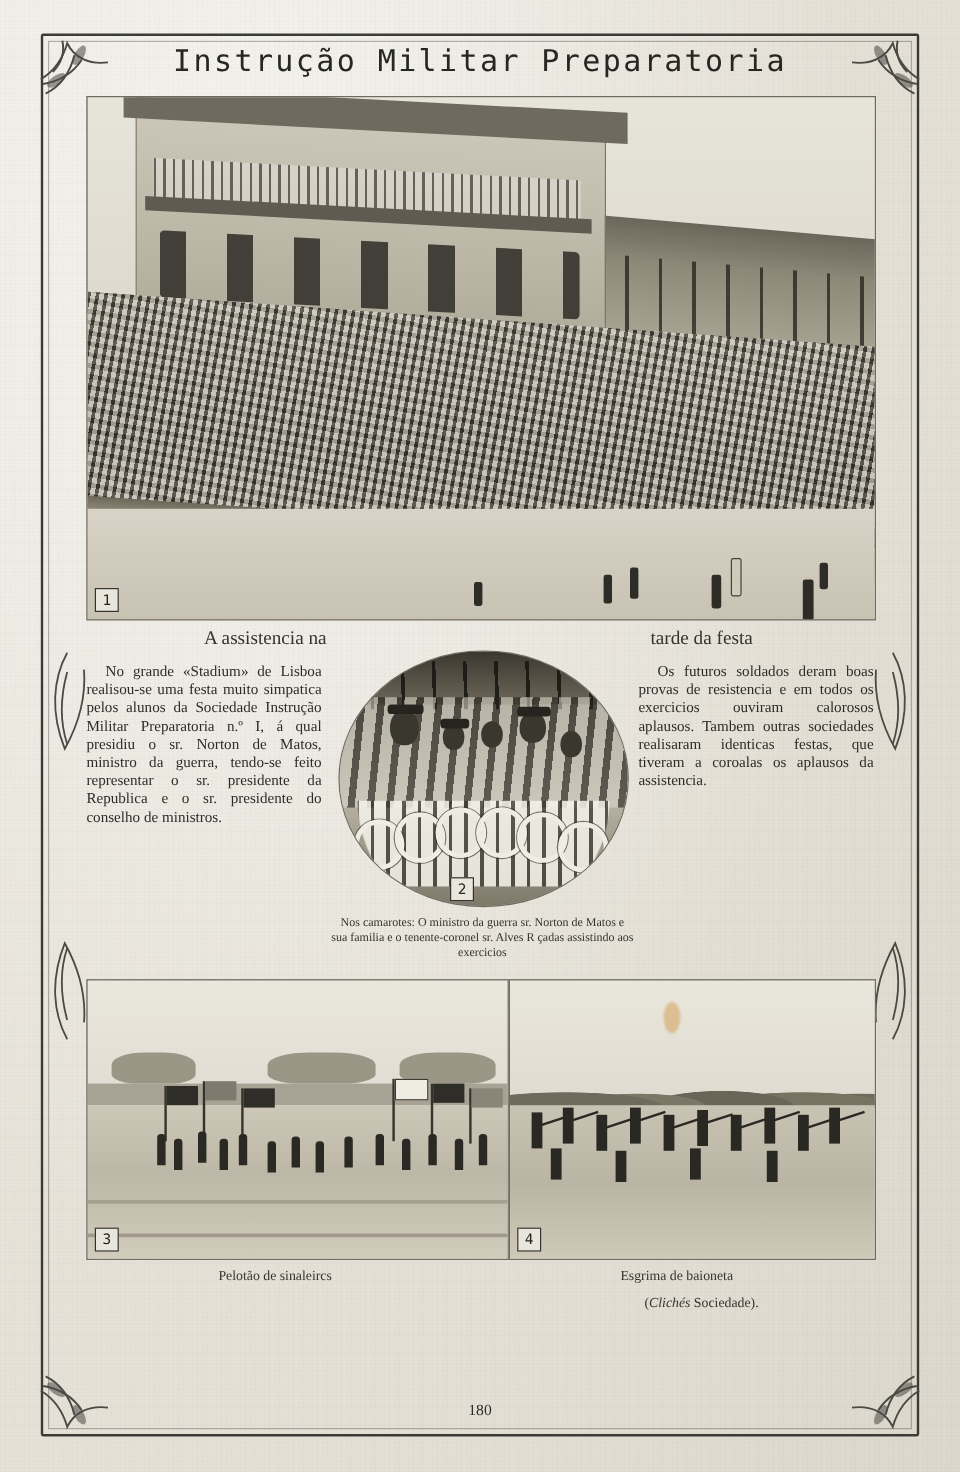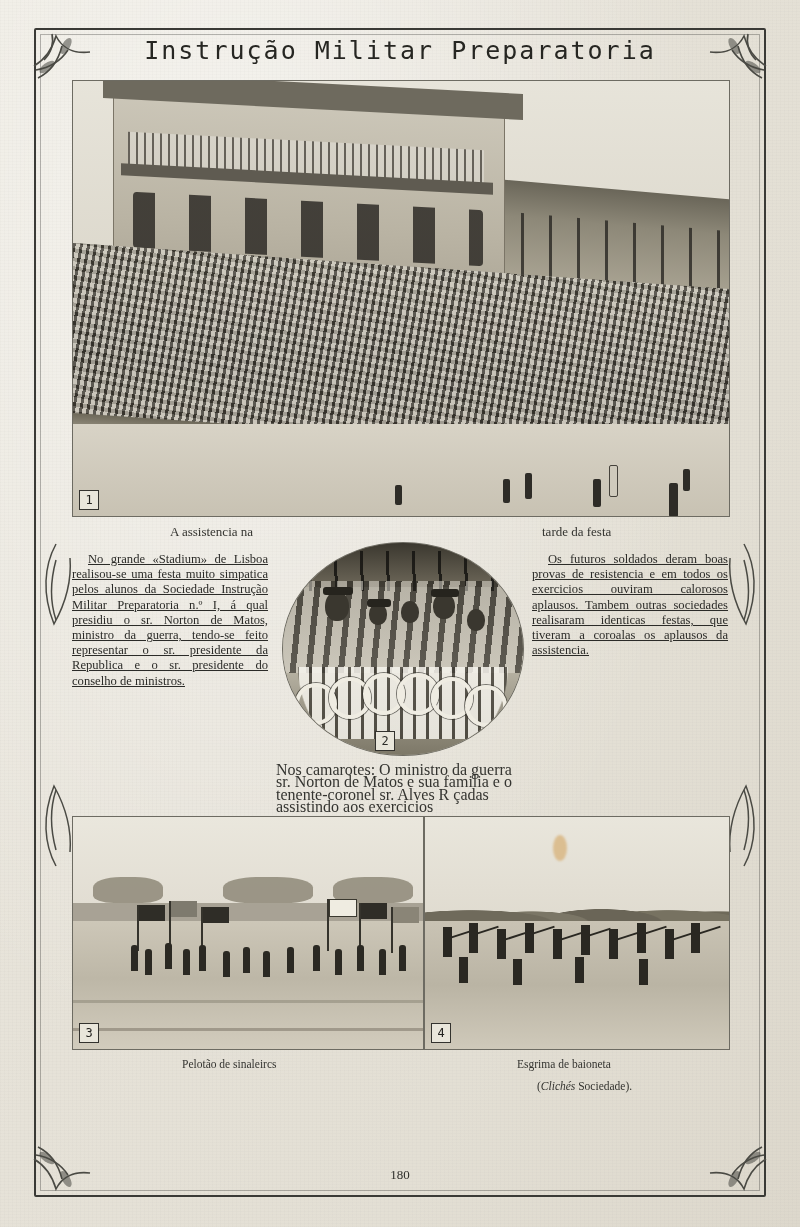--- a/index.html
+++ b/index.html
@@ -63,54 +63,54 @@
     width:18px;height:18px;
     background:#e9e6db;border:1px solid #33322e;
     font-family:"DejaVu Sans Mono", monospace;
     font-size:12px;line-height:18px;text-align:center;color:#23221f;
     z-index:6;
   }
   #photo1{width:656px;height:435px;}
 
   .cap-row{
     position:relative;width:656px;height:16px;margin-top:7px;
-    font-size:13px;color:#343430;
+    font-size:16px;color:#343430;
   }
   .cap-row .l{position:absolute;left:98px;top:0;}
   .cap-row .r{position:absolute;left:470px;top:0;}
 
   
   .midsec{position:relative;width:656px;height:268px;margin-top:2px;}
   .col{
     position:absolute;top:10px;width:196px;
     font-size:12.6px;line-height:15.2px;
     text-align:justify;
     text-justify:inter-word;
     hyphens:manual;
   }
   .col.left{left:0;}
   .col.right{left:460px;}
   .col p{margin:0;}
-  .col p.ind{text-indent:16px;text-decoration:underline;}
+  .col p.ind{text-indent:16px;}
 
   .circwrap{
     position:absolute;left:210px;top:0;width:240px;
   }
   .circ{
     width:240px;height:212px;border-radius:50%;
     border:1px solid #6d6b62;overflow:hidden;position:relative;background:#b5b2a6;
   }
   .circ .num{
     position:absolute;left:92px;bottom:4px;width:18px;height:18px;
     background:#e9e6db;border:1px solid #33322e;
     font-family:"DejaVu Sans Mono", monospace;font-size:12px;line-height:18px;text-align:center;z-index:7;
   }
   .circ-cap{
     margin-top:8px;width:252px;margin-left:-6px;
-    font-size:16px;line-height:12.4px;text-align:left;color:#343430;
+    font-size:10px;line-height:12.4px;text-align:center;color:#343430;
   }
 
   .bottomrow{position:relative;width:656px;height:232px;margin-top:6px;}
   #photo3{position:absolute;left:0;top:0;width:350px;height:232px;}
   #photo4{position:absolute;left:352px;top:0;width:304px;height:232px;}
 
   .bcaps{position:relative;width:656px;height:40px;margin-top:10px;font-size:11.5px;color:#343430;}
   .bcaps .c3{position:absolute;left:110px;top:0;}
   .bcaps .c4{position:absolute;left:445px;top:0;}
   .bcaps .c5{position:absolute;left:465px;top:22px;}

